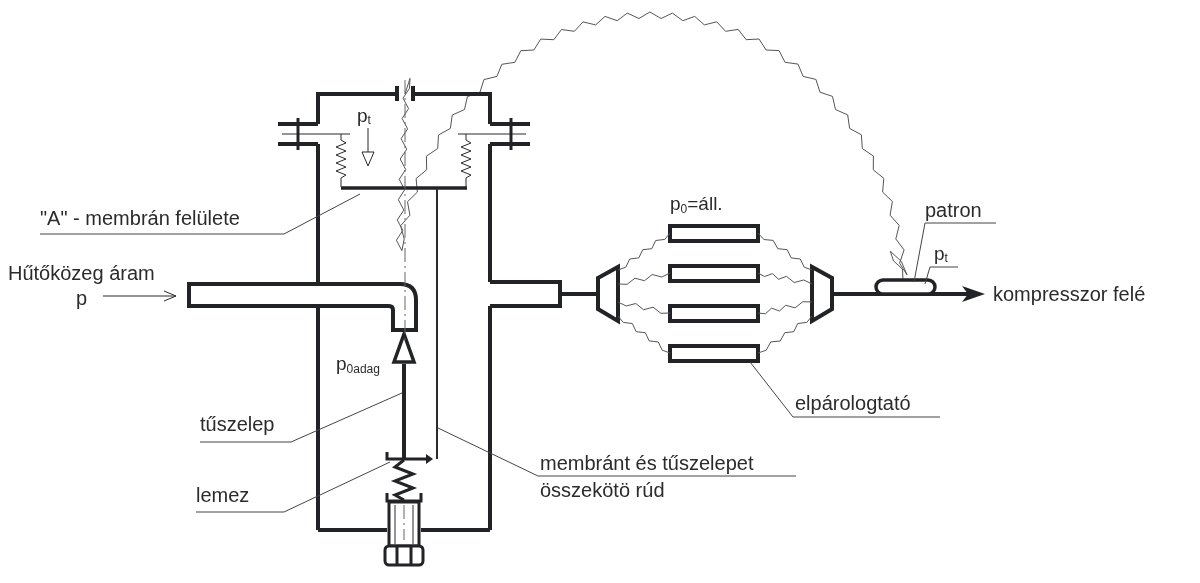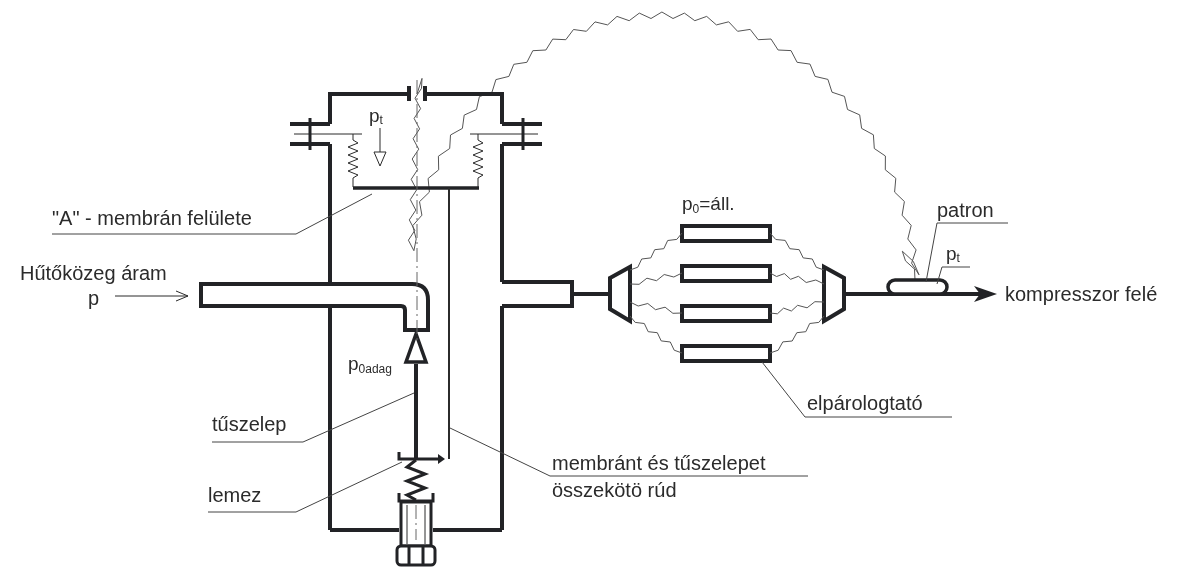--- a/index.html
+++ b/index.html
@@ -1,17 +1,17 @@
 <!DOCTYPE html>
 <html><head>
   <meta charset="utf-8">
   <style>
     html, body { margin: 0; padding: 0; background: #ffffff; }
     body { width: 1200px; height: 583px; overflow: hidden; }
-    #stage { position: absolute; left: 0; top: 0; width: 952px; height: 583px; padding-left: 12px; }
+    #stage { position: absolute; left: 0; top: 0; width: 952px; height: 583px; }
     svg text { font-family: "Liberation Sans", sans-serif; fill: #2b2b2b; }
     .thick { stroke: #222326; stroke-width: 4; fill: none; stroke-linejoin: miter; }
     .thin { stroke: #2b2b2b; stroke-width: 1; fill: none; }
     .lead { stroke: #444; stroke-width: 1; fill: none; }
     .zig { stroke: #555; stroke-width: 1; fill: none; }
     .axis { stroke: #666; stroke-width: 1; fill: none; stroke-dasharray: 14 4 2 4; }
   </style>
 </head>
 <body>
 

